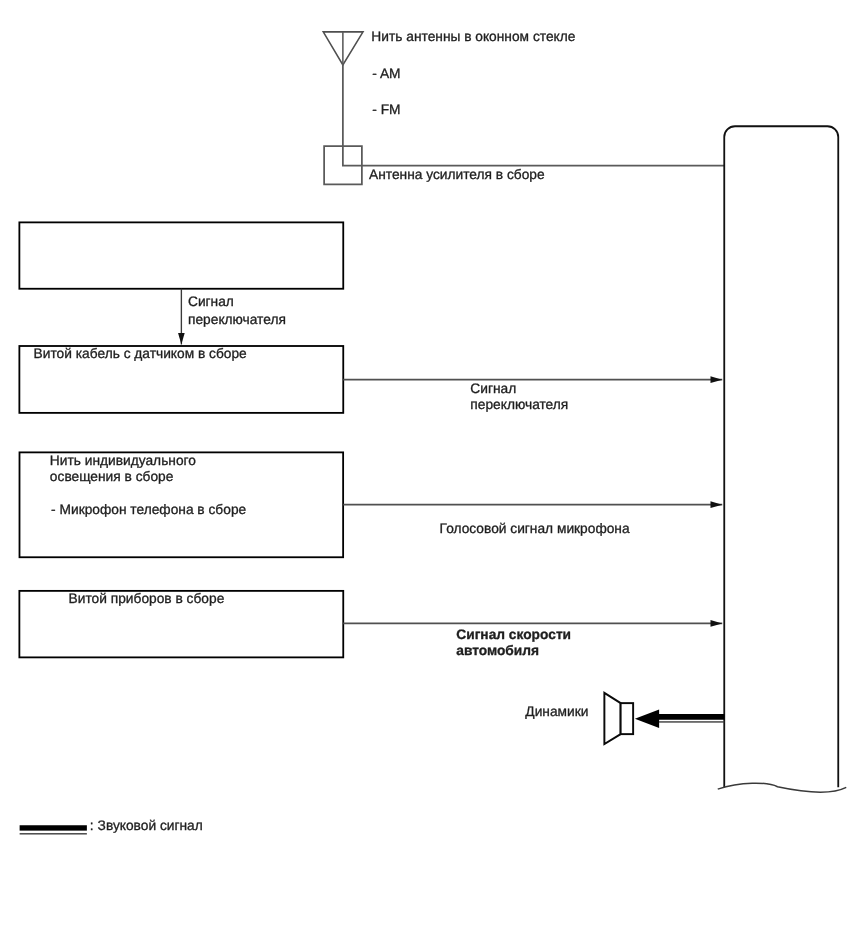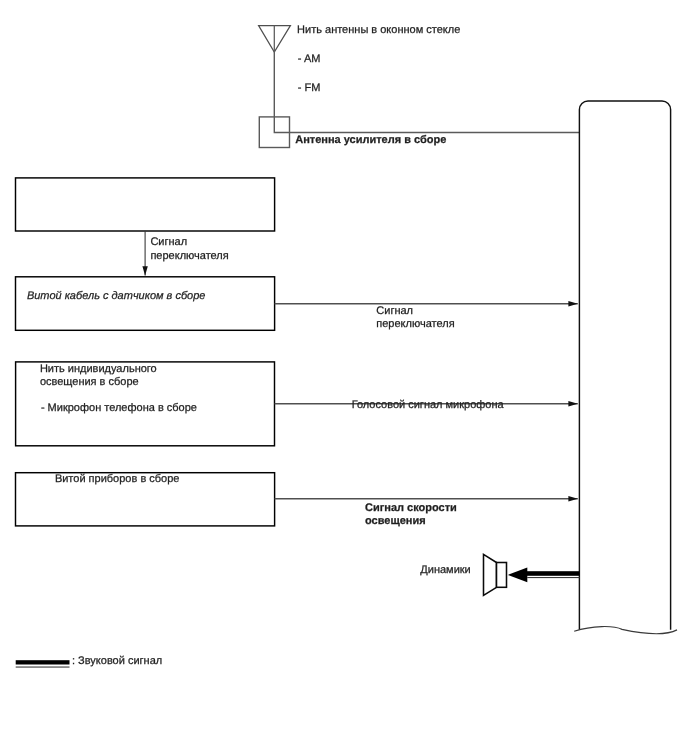--- a/index.html
+++ b/index.html
@@ -61,37 +61,37 @@
 
     <g>
       <rect x="15.7" y="660.2" width="53.8" height="4.3" fill="#000"></rect>
       <rect x="15.7" y="666.5" width="53.8" height="1.1" fill="#3a3a3a"></rect>
     </g>
   </svg>
 
   <div class="lbl" style="left:297.1px;top:24.1px;">Нить антенны в оконном стекле</div>
   <div class="lbl" style="left:297.8px;top:53.3px;">- AM</div>
   <div class="lbl" style="left:297.8px;top:82.3px;">- FM</div>
-  <div class="lbl" style="left:295.2px;top:134.4px;font-weight:bold;">Антенна усилителя в сборе</div>
+  <div class="lbl" style="left:295.2px;top:134.4px;">Антенна усилителя в сборе</div>
 
 
   <div class="lbl" style="left:150.4px;top:236.4px;"><span>Сигнал</span><br><span>переключателя</span></div>
 
-  <div class="lbl" style="left:26.9px;top:290px;font-style:italic;">Витой кабель с датчиком в сборе</div>
+  <div class="lbl" style="left:26.9px;top:277px;">Витой кабель с датчиком в сборе</div>
 
   <div class="lbl" style="left:376.3px;top:304.7px;"><span>Сигнал</span><br><span>переключателя</span></div>
 
   <div class="lbl" style="left:39.9px;top:362.8px;"><span>Нить индивидуального</span><br><span>освещения в сборе</span></div>
   <div class="lbl" style="left:40.9px;top:402.1px;">- Микрофон телефона в сборе</div>
 
-  <div class="lbl" style="left:351.7px;top:399px;">Голосовой сигнал микрофона</div>
+  <div class="lbl" style="left:351.7px;top:417px;">Голосовой сигнал микрофона</div>
 
   <div class="lbl" style="left:54.9px;top:473.2px;">Витой приборов в сборе</div>
 
-  <div class="lbl" style="left:365px;top:501.9px;font-weight:bold;"><span>Сигнал скорости</span><br><span>освещения</span></div>
+  <div class="lbl" style="left:365px;top:501.9px;font-weight:bold;"><span>Сигнал скорости</span><br><span>автомобиля</span></div>
 
 
   <div class="lbl" style="left:420.3px;top:563.7px;">Динамики</div>
 
   <div class="lbl" style="left:71.9px;top:655.2px;">:</div>
   <div class="lbl" style="left:78.1px;top:655.2px;">Звуковой сигнал</div>
 
 </div>
 
 </body></html>

